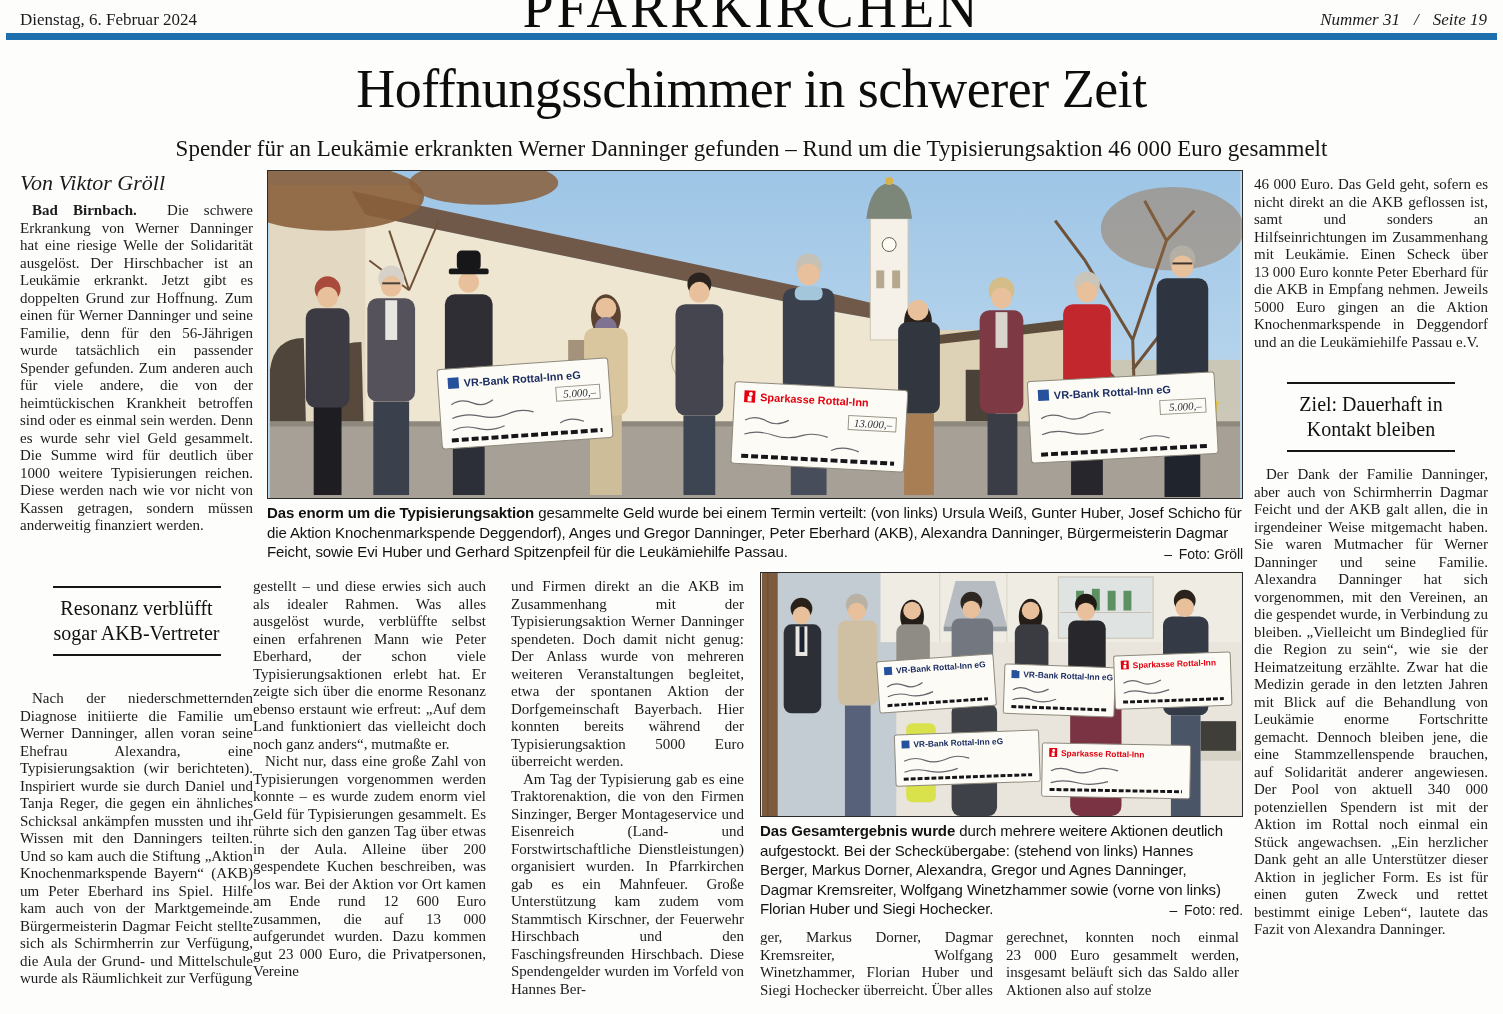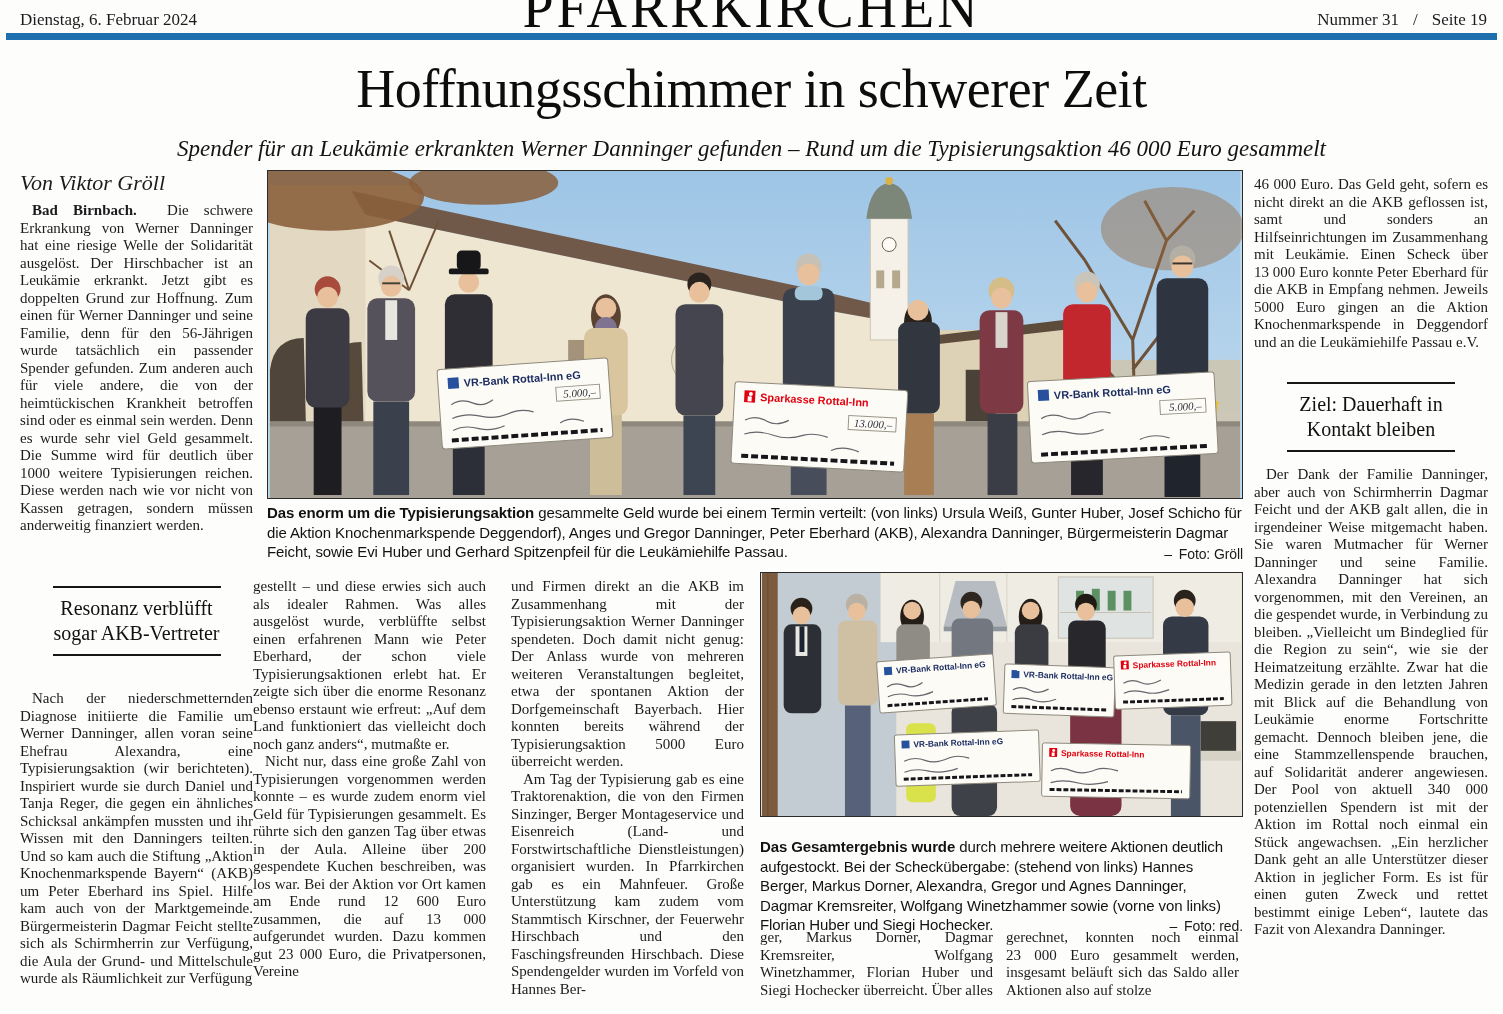--- a/index.html
+++ b/index.html
@@ -6,26 +6,26 @@
   html,body { width:1503px; height:1014px; }
   body {
     position:relative; overflow:hidden; background:#fdfdfb;
     font-family:"Liberation Serif", serif; color:#1b1b1d;
   }
   .abs { position:absolute; }
   
   .hdr-date { top:10px; left:20px; font-size:17px; }
   .masthead { top:-20px; left:0; right:0; text-align:center;
     font-size:56px; line-height:56px; letter-spacing:3px; font-weight:400; color:#0c0c0c; }
-  .hdr-right { top:10px; right:16px; font-size:17px; display:flex; gap:14px; }
+  .hdr-right { top:10px; right:16px; font-size:17px; display:flex; gap:14px;font-style:italic; }
   .blue-rule { top:33px; left:6px; right:6px; height:7px; }
   
   .headline { top:60px; left:0; right:0; text-align:center;
     font-size:54px; line-height:58px; letter-spacing:-0.5px; color:#0d0d0d; font-weight:400; }
-  .subhead  { top:136px; left:0; right:0; text-align:center; font-size:23px; color:#141414;font-style:italic; }
+  .subhead  { top:136px; left:0; right:0; text-align:center; font-size:23px; color:#141414; }
   
   .byline { top:170px; left:20px; width:233px; font-size:22px; font-style:italic; }
   .bodytext { font-size:15px; line-height:17.5px; text-align:justify; overflow:hidden; }
   .bodytext p { margin:0; }
   .bodytext p.ind { text-indent:12px; }
   .lead-loc { font-weight:700; }
   
   .sechead { text-align:center; }
   .sechead .rule { height:2px; background:#161616; width:168px; margin:0 auto; }
   .sechead .tt { font-size:20px; line-height:25px; padding:8px 0; color:#111; }
@@ -375,21 +375,21 @@
           <rect x="9.5" y="9.5" width="3" height="3.5" fill="#fff"></rect>
         </g>
     <text x="19" y="13" class="skt t85">Sparkasse Rottal-Inn</text>
     <path class="hw" d="M9,28 q10,-5 22,0 q10,4 24,-2 q8,-3 22,1"></path>
         <path class="hw" d="M9,40 q12,-4 28,0 q12,3 30,-2"></path>
     <line x1="8" y1="47" x2="142" y2="47" stroke="#15151a" stroke-width="3" stroke-dasharray="5 2"></line>
   </g>
 </svg>
 </div>
 
-<div class="abs caption" style="top:821px;left:760px;width:483px;height:100px;margin-top:16px;">
+<div class="abs caption" style="top:821px;left:760px;width:483px;height:100px;">
   <span class="cl">Das Gesamtergebnis wurde</span><span> durch mehrere weitere Aktionen deutlich aufgestockt. Bei der Scheckübergabe: (stehend von links) Hannes Berger, Markus Dorner, Alexandra, Gregor und Agnes Danninger, Dagmar Kremsreiter, Wolfgang Winetzhammer sowie (vorne von links) Florian Huber und Siegi Hochecker.</span>
   <span class="credit">– Foto: red.</span>
 </div>
 
 <div class="abs bodytext" style="top:929px;left:760px;width:233px;height:85px;">
   <p>ger, Markus Dorner, Dagmar Kremsreiter, Wolfgang Winetzhammer, Florian Huber und Siegi Hochecker überreicht. Über alles</p>
 </div>
 <div class="abs bodytext" style="top:929px;left:1006px;width:233px;height:85px;">
   <p>gerechnet, konnten noch einmal 23&nbsp;000 Euro gesammelt werden, insgesamt beläuft sich das Saldo aller Aktionen also auf stolze</p>
 </div>

